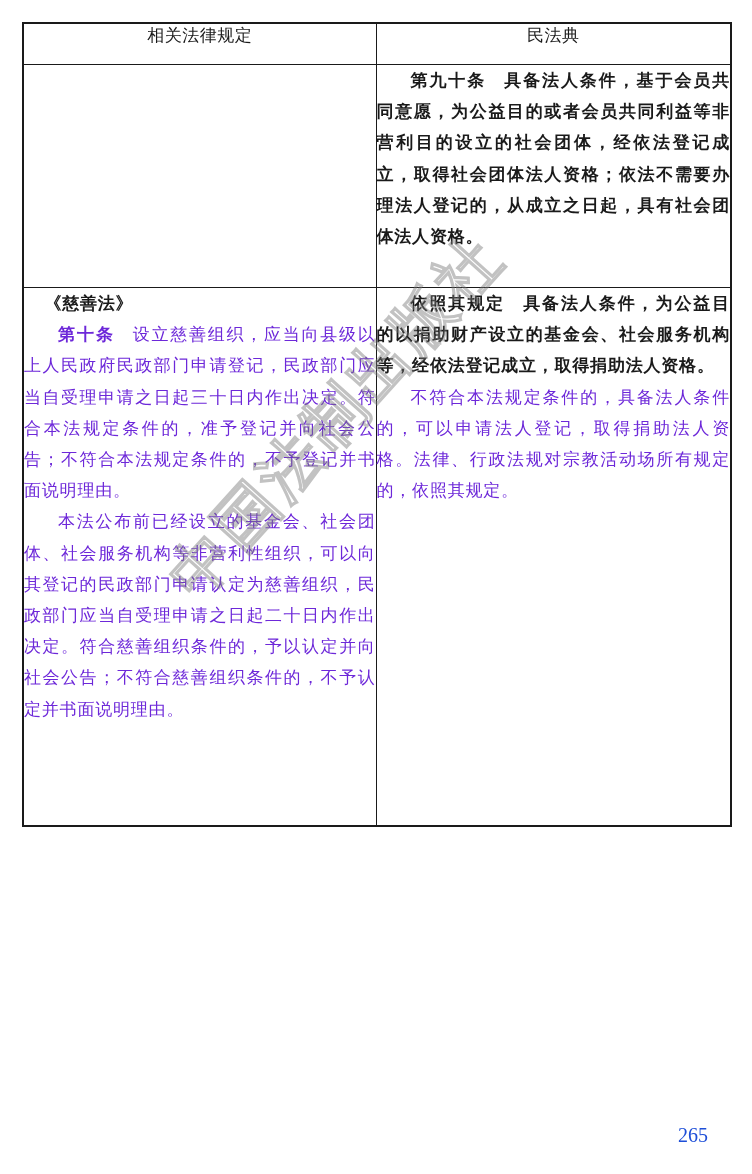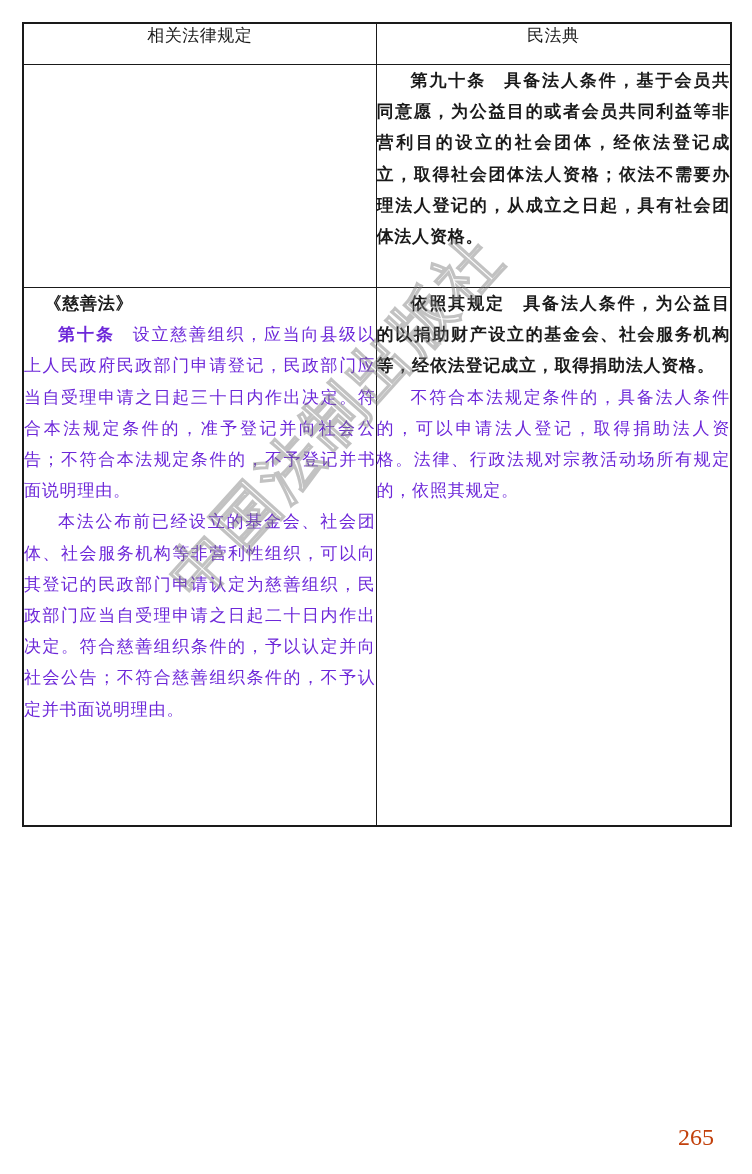--- a/index.html
+++ b/index.html
@@ -77,22 +77,22 @@
       font-family: "DejaVu Sans", "Liberation Sans", sans-serif;
       font-weight: bold;
       letter-spacing: 1px;
     }
     .gap { display: inline-block; width: 1em; }
     .page-number {
       position: absolute;
       left: 678px;
       top: 1124px;
       font-family: "Liberation Serif", "DejaVu Serif", serif;
-      font-size: 24px;
-      color: #c2410c;
+      font-size: 20px;
+      color: #1d4ed8;
     }
     .watermark {
       position: absolute;
       left: 150px;
       top: 560px;
       width: 520px;
       transform: rotate(-48deg);
       transform-origin: left top;
       font-family: "DejaVu Serif", "Liberation Serif", serif;
       font-size: 62px;

